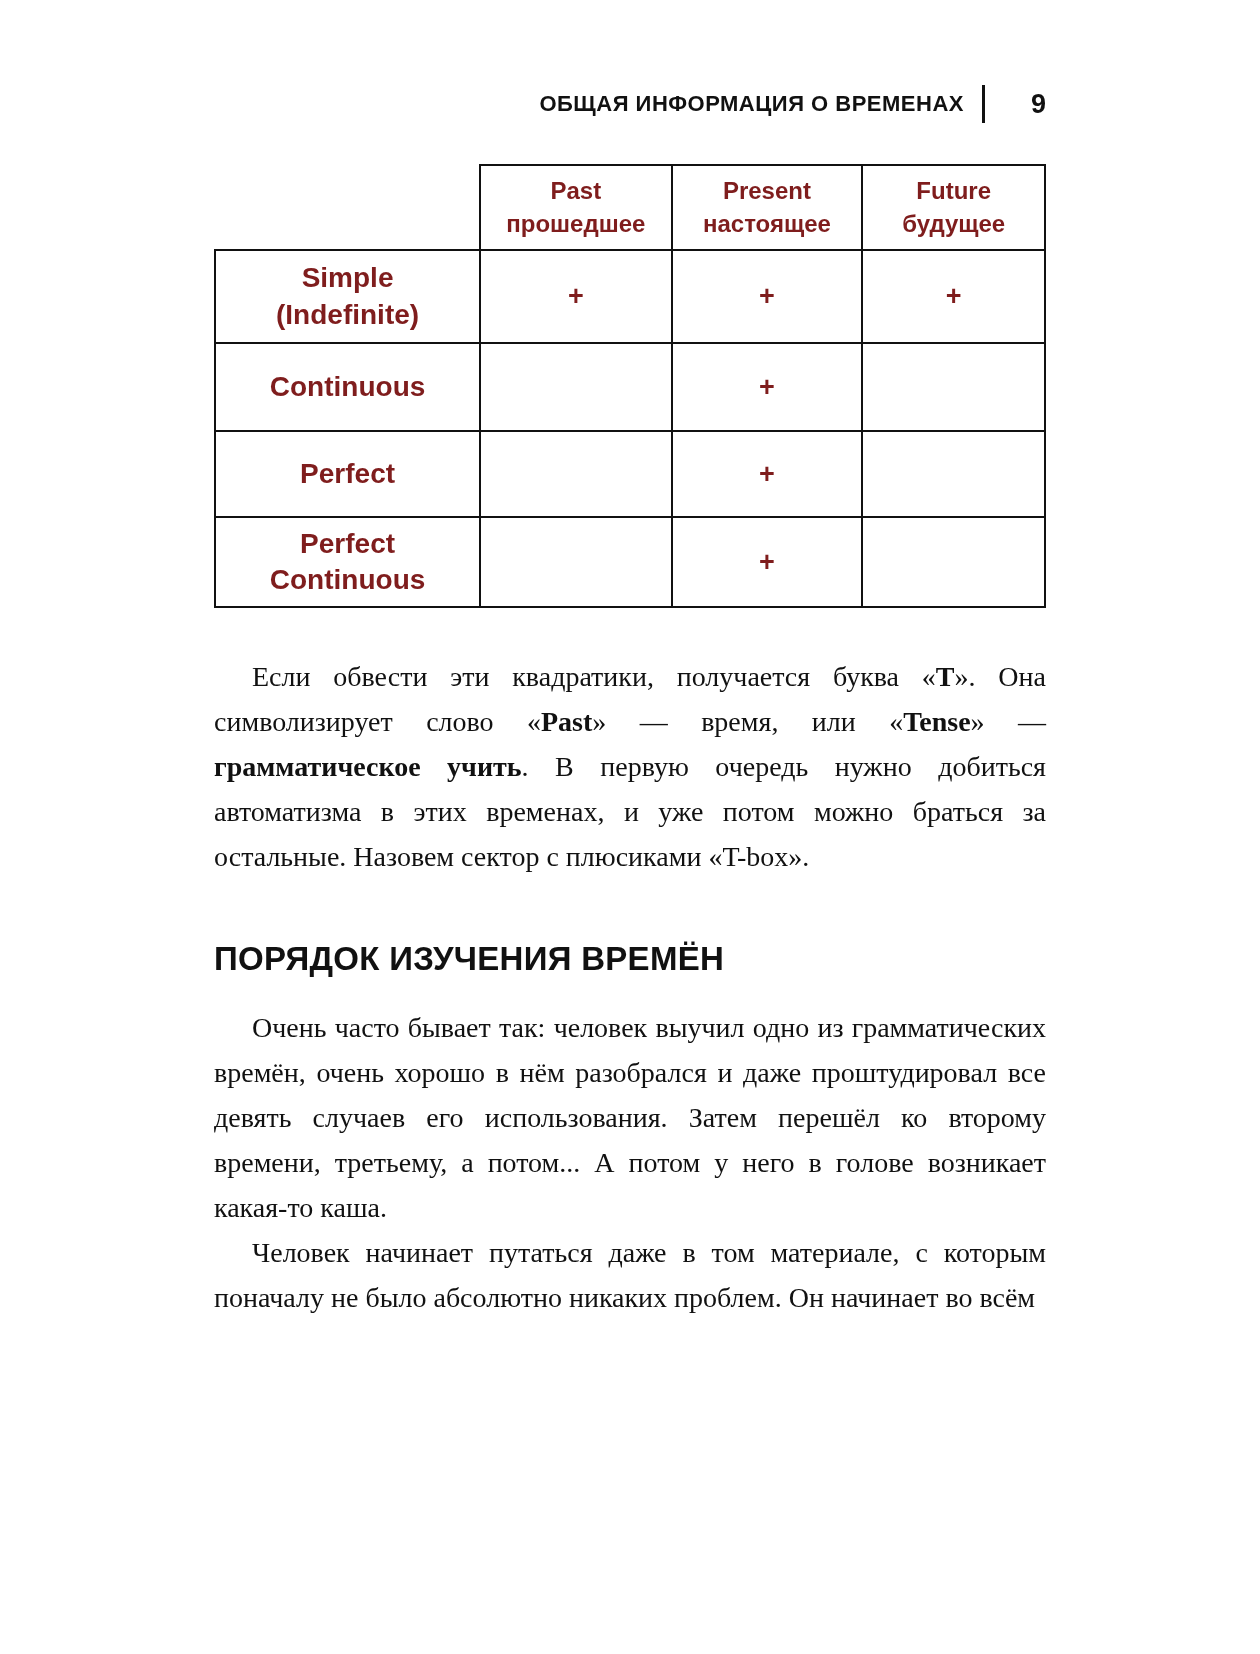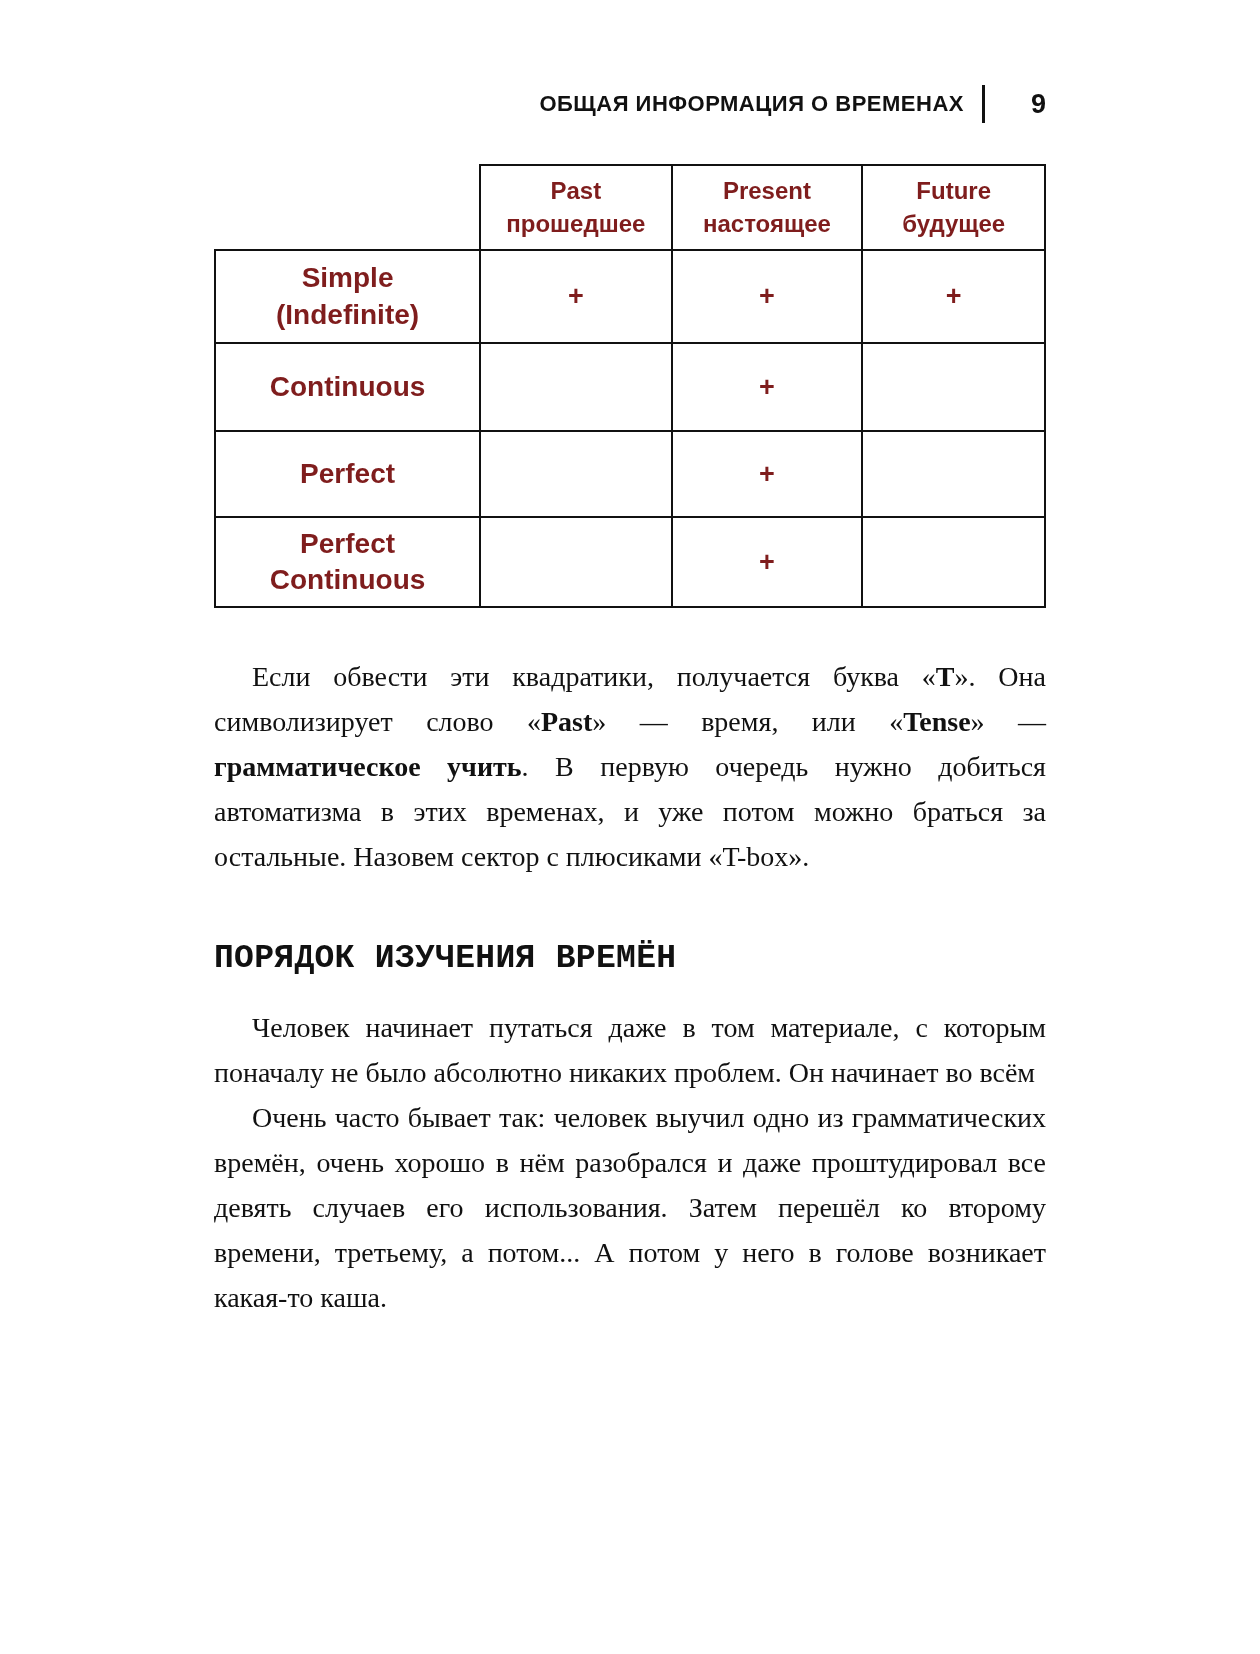--- a/index.html
+++ b/index.html
@@ -90,21 +90,21 @@
     font-size: 28px;
     line-height: 45px;
     text-align: justify;
     hyphens: auto;
   }
   .body-text p { text-indent: 38px; }
   .body-text p.no-indent { text-indent: 0; }
   .body-text b { font-weight: bold; }
 
   .section-heading {
-    font-family: Liberation Mono, monospace;
+    font-family: Liberation Sans, sans-serif;
     font-weight: bold;
     font-size: 33px;
     line-height: 1.2;
     letter-spacing: 0.3px;
     text-align: left;
     margin: 60px 0 26px 0;
   }
 </style>
 </head>
 <body>
@@ -167,17 +167,17 @@
       <td class="plus-cell br3 bb3"></td>
     </tr>
   </tbody>
     </table>
 
   <div class="body-text">
     <p><span>Если обвести эти квадратики, получается буква «</span><b>Т</b><span>». Она символизирует слово «</span><b>Past</b><span>» — время, или «</span><b>Tense</b><span>» — </span><b>грамматическое учить</b><span>. В первую очередь нужно добиться автоматизма в этих временах, и уже потом можно браться за остальные. Назовем сектор с плюсиками «T-box».</span></p>
 
     <h2 class="section-heading">ПОРЯДОК ИЗУЧЕНИЯ ВРЕМЁН</h2>
 
+    <p>Очень часто бывает так: человек выучил одно из грамматических времён, очень хорошо в нём разобрался и даже проштудировал все девять случаев его использования. Затем перешёл ко второму времени, третьему, а потом... А потом у него в голове возникает какая-то каша.</p>
     <p>Человек начинает путаться даже в том материале, с которым поначалу не было абсолютно никаких проблем. Он начинает во всём</p>
-    <p>Очень часто бывает так: человек выучил одно из грамматических времён, очень хорошо в нём разобрался и даже проштудировал все девять случаев его использования. Затем перешёл ко второму времени, третьему, а потом... А потом у него в голове возникает какая-то каша.</p>
   </div>
 
 </div>
 
 </body></html>

